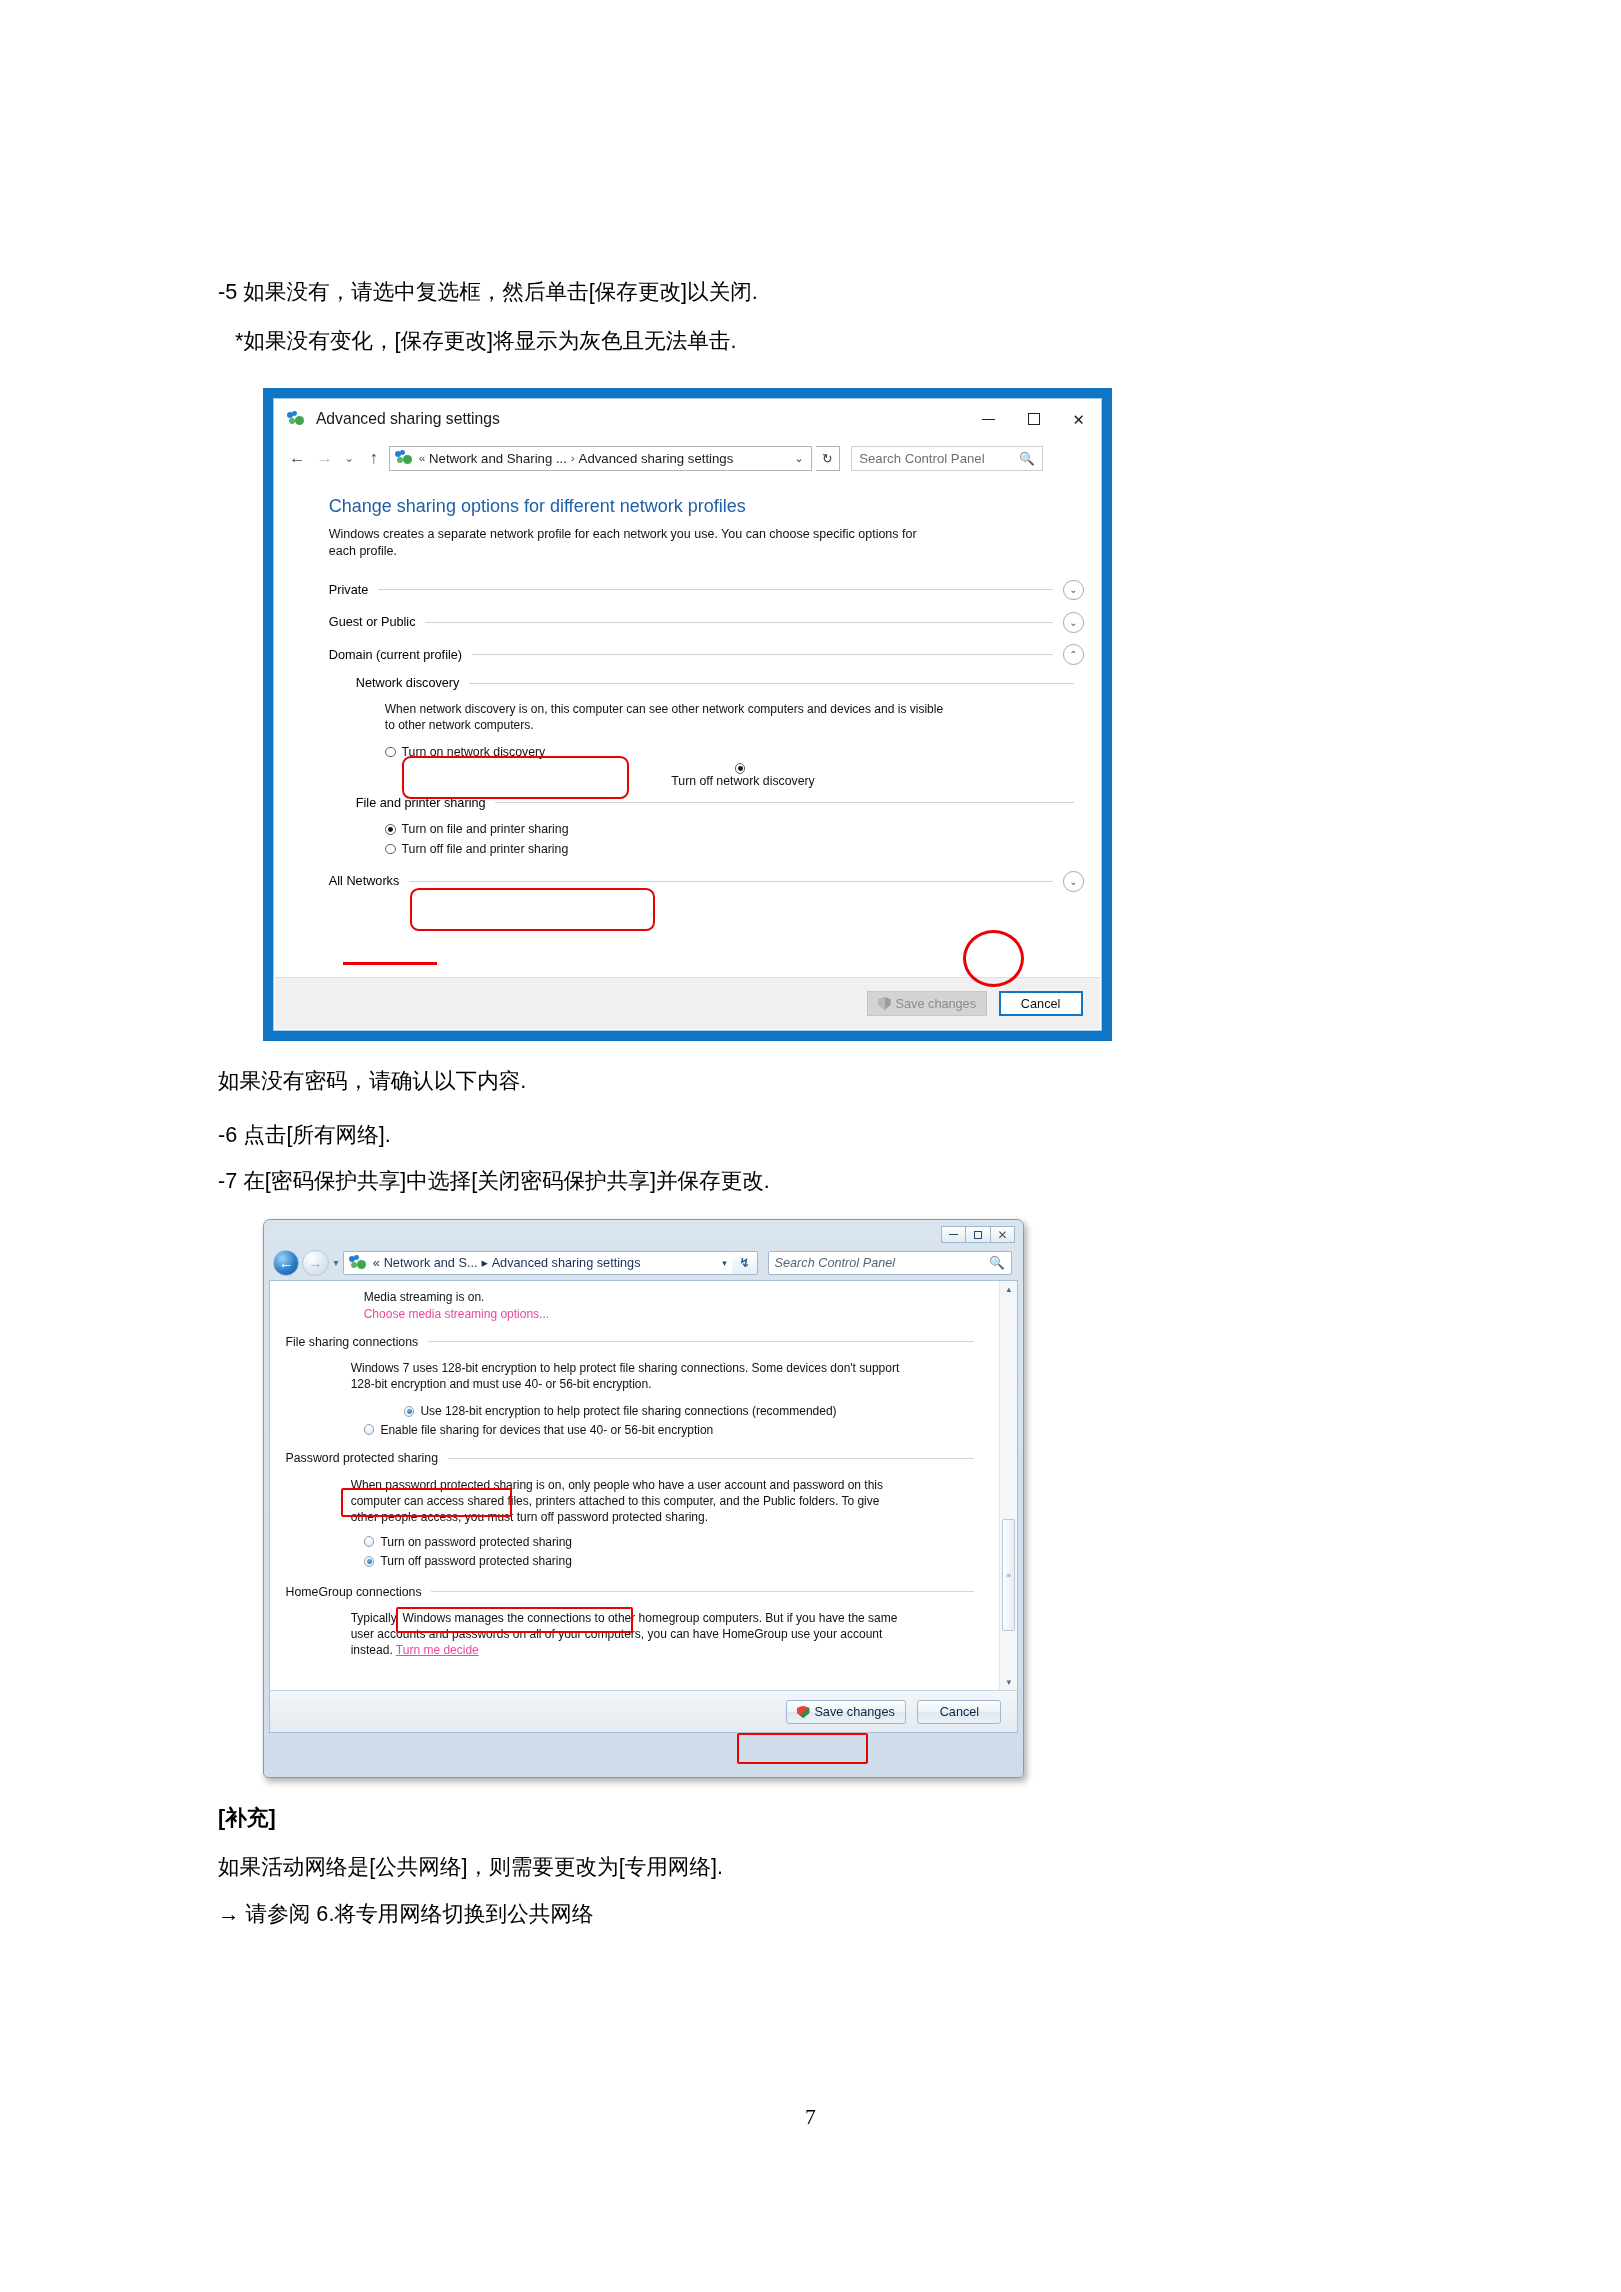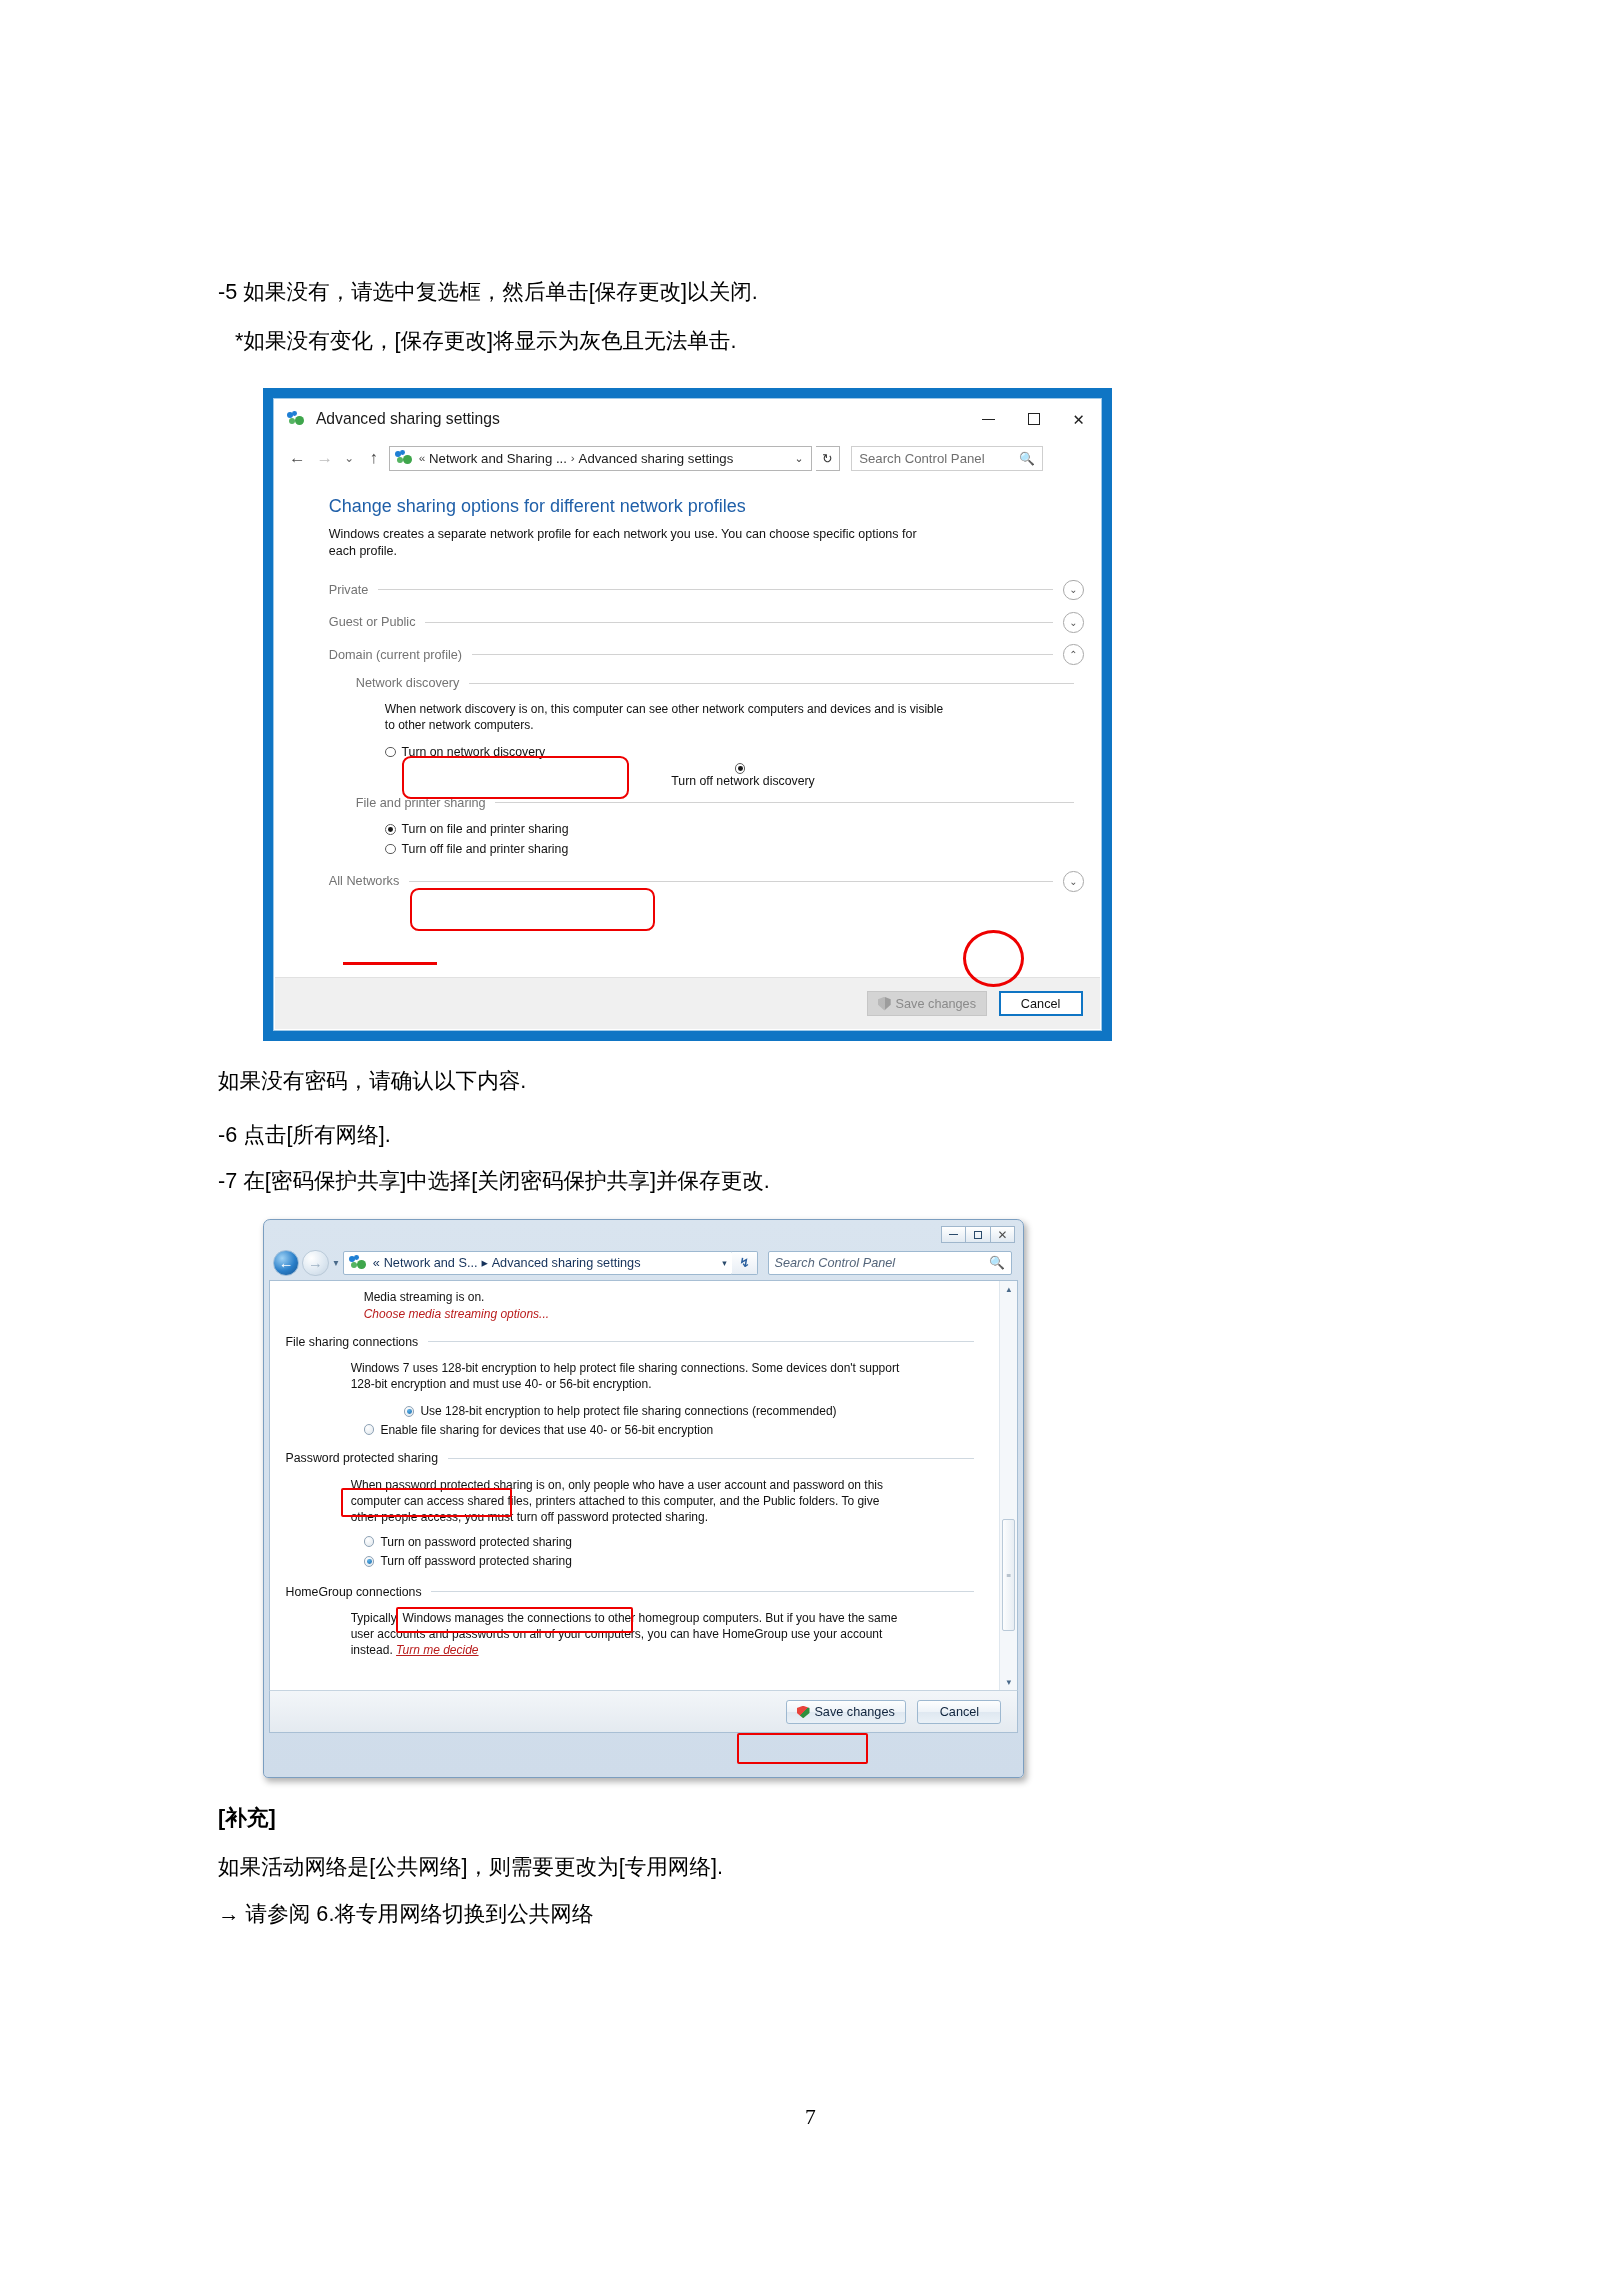--- a/index.html
+++ b/index.html
@@ -181,21 +181,21 @@
     margin: 0 0 0 55px;
     width: 600px;
     line-height: 1.35;
   }
   #shot1 .section-row {
     display: flex;
     align-items: center;
     margin: 0 17.6px 0 55px;
     height: 16.7px;
   }
-  #shot1 .section-row .lbl { font-size: 12.7px; color:#737373; white-space:nowrap; }
+  #shot1 .section-row .lbl { font-size: 12.7px; color:#000000; white-space:nowrap; }
   #shot1 .section-row .rule { flex:1; height:1px; background:#d2d2d2; margin: 0 9.8px; }
   #shot1 .chev {
     width: 18.6px; height: 18.6px;
     border-radius: 50%;
     border: 1px solid #a9a9a9;
     color: #555;
     font-size: 9.8px;
     display:flex;align-items:center;justify-content:center;
     background:#fff;
     flex: 0 0 auto;
@@ -418,21 +418,21 @@
     border: 1px solid #b9c9d8;
     border-radius: 2px;
     display:flex;align-items:center;justify-content:center;
     color:#8597a8; font-size:7.8px; letter-spacing:0;
   }
   #shot2 .w7-scroll .arrow.bot { position:absolute; bottom:0; left:0; right:0;}
 
   #shot2 .pad { padding: 8.8px 25.5px 0 9.8px; }
   #shot2 .ind1 { margin-left: 71px; }
   #shot2 .ind2 { margin-left: 84px; }
-  #shot2 .link { color: #b91c1c; font-style: italic; }
+  #shot2 .link { color: #ec4899; }
   #shot2 .link.u { text-decoration: underline; }
   #shot2 .sec {
     display:flex; align-items:center;
     margin: 12.7px 17.6px 0 5.9px;
     height: 15.7px;
   }
   #shot2 .sec .lbl { font-size: 12.3px; color:#111; white-space:nowrap;}
   #shot2 .sec .rule { flex:1; height:1px; background:#cfd8e0; margin-left: 9.8px;}
   #shot2 .para { width: 549px; line-height: 1.34; }
   .radio7 {

